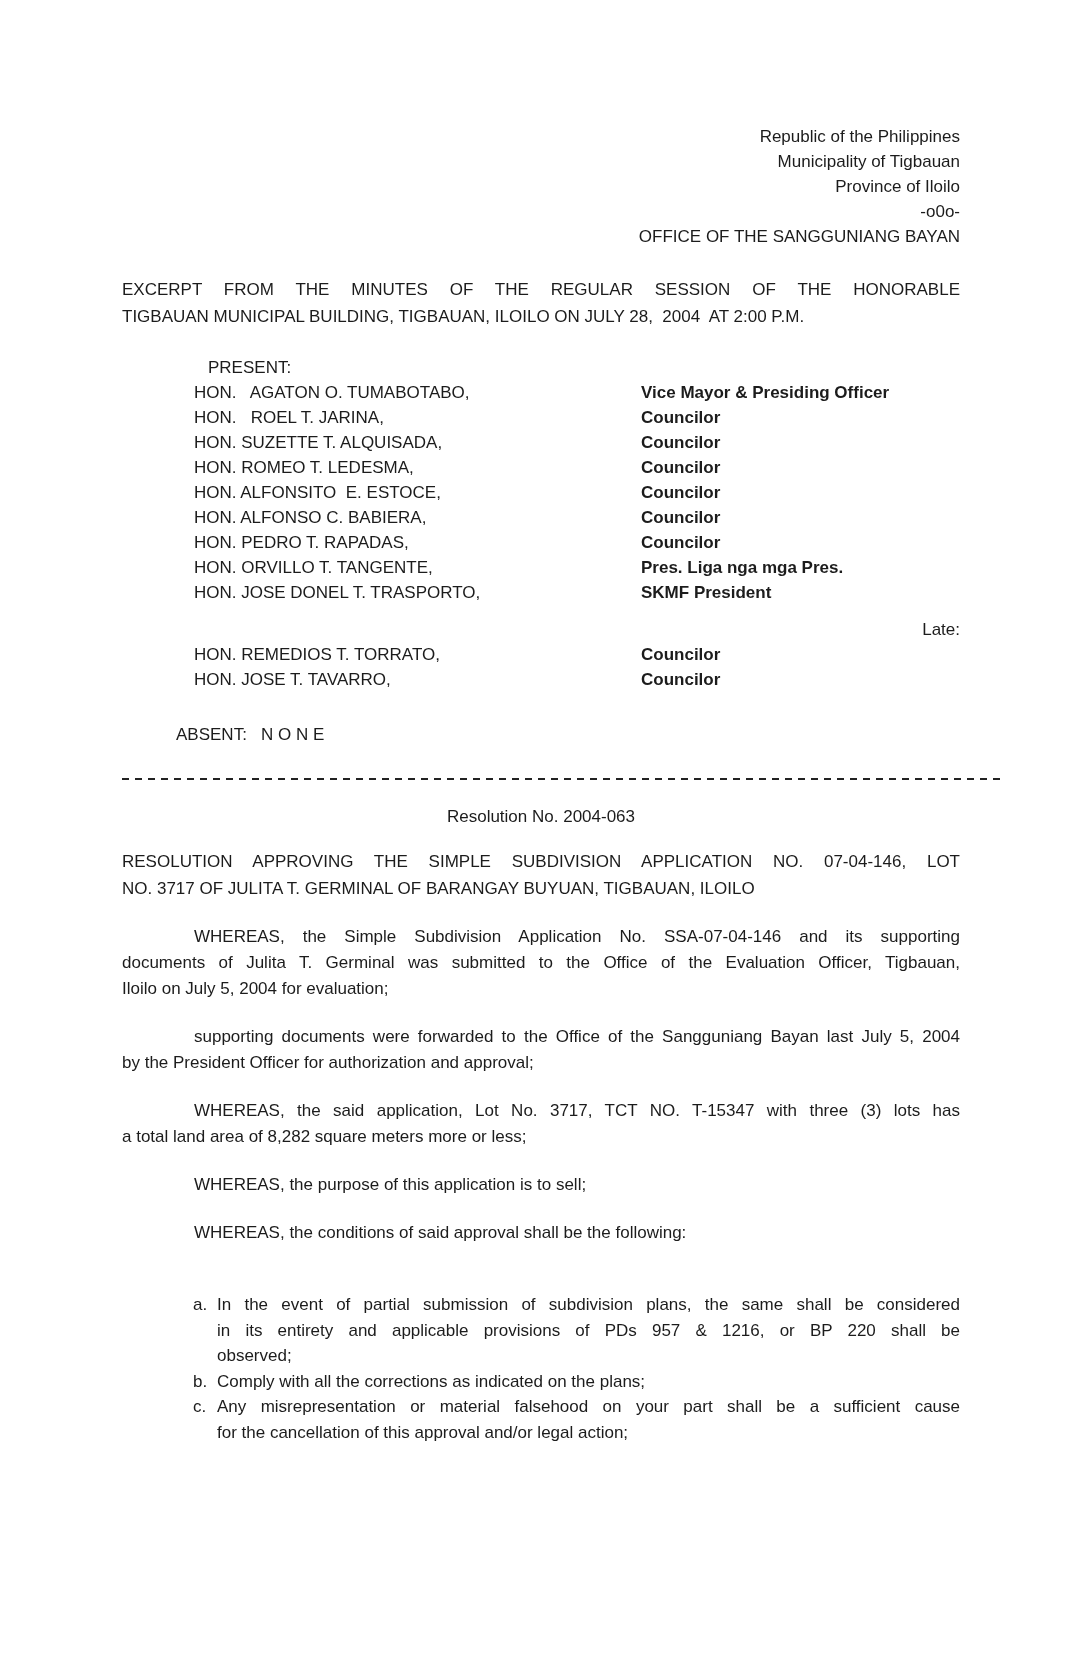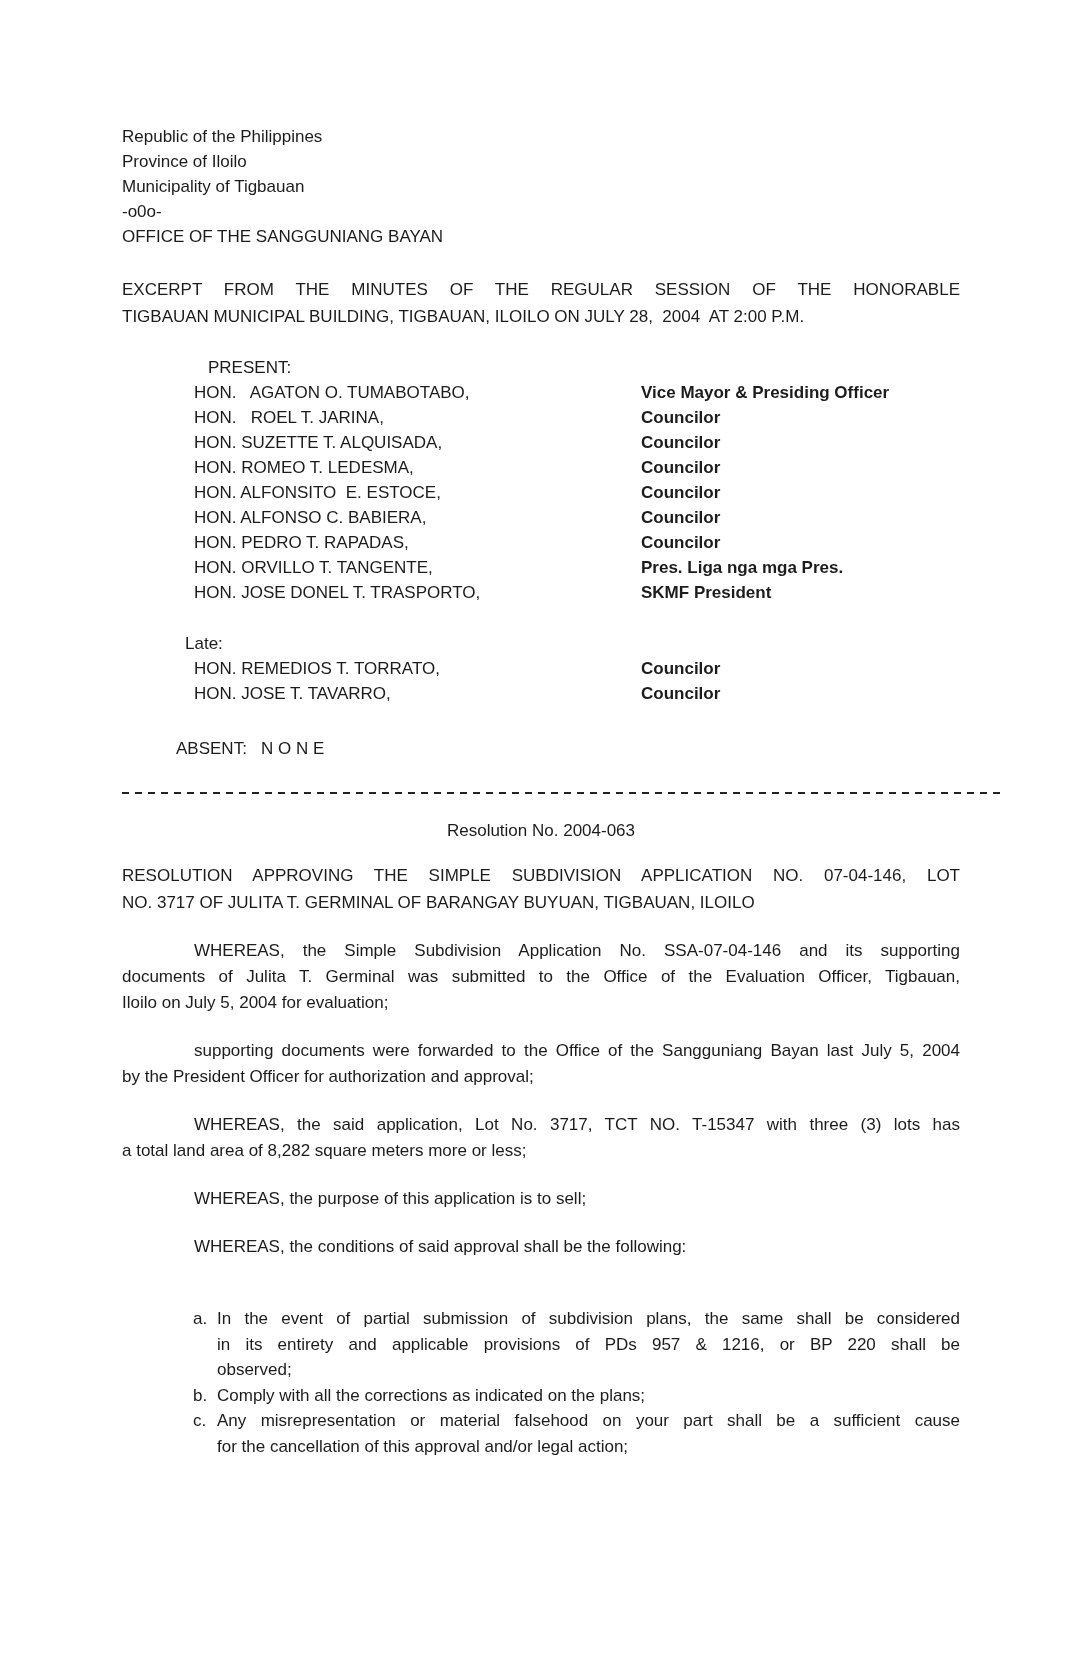--- a/index.html
+++ b/index.html
@@ -16,30 +16,30 @@
     box-sizing: border-box;
     width: 1088px;
     height: 1664px;
     padding: 124px 128px 0 122px;
   }
   
   .pline { min-height: 1em; }
   .para .pline { text-align: justify; }
   .para .pline.jl { text-align-last: justify; }
   .para .pline.last { white-space: pre-wrap; }
-  .center .pline { text-align: left; }
+  .center .pline { text-align: right; }
 
   .doc-header { line-height: 25px; }
   .excerpt { line-height: 27px; margin-top: 27px; }
 
   .present-label { margin-top: 25px; margin-left: 86px; line-height: 25px; white-space: pre; }
   .roster-row { display: flex; margin-left: 72px; line-height: 25px; }
   .r-name { width: 447px; flex-shrink: 0; white-space: pre; }
   .r-pos { white-space: pre; font-weight: bold; }
-  .late-label { margin-top: 26px; margin-left: 63px; line-height: 25px; white-space: pre; }
+  .late-label { margin-top: 12px; margin-left: 63px; line-height: 25px; white-space: pre; text-align: right; }
   .absent-line { margin-top: 30px; margin-left: 54px; line-height: 25px; white-space: pre; }
 
   .dashed-separator {
     margin-top: 31px;
     height: 2px;
     width: calc(100% + 40px);
     background: repeating-linear-gradient(90deg, #222 0 7px, transparent 7px 13px);
   }
 
   .resolution-no { margin-top: 24px; line-height: 25px; text-align: center; }
@@ -53,22 +53,22 @@
   .cond-marker { width: 24px; flex-shrink: 0; }
   .cond-lines { flex: 1; min-width: 0; }
 </style>
 </head>
 <body>
 
 <div class="page">
 
   <div class="doc-header center">
       <div class="pline jl">Republic of the Philippines</div>
+      <div class="pline jl">Municipality of Tigbauan</div>
       <div class="pline jl">Province of Iloilo</div>
-      <div class="pline jl">Municipality of Tigbauan</div>
       <div class="pline jl">-o0o-</div>
       <div class="pline last">OFFICE OF THE SANGGUNIANG BAYAN</div>
     </div>
 
   <div class="excerpt para">
       <div class="pline jl">EXCERPT FROM THE MINUTES OF THE REGULAR SESSION OF THE HONORABLE</div>
       <div class="pline last">TIGBAUAN MUNICIPAL BUILDING, TIGBAUAN, ILOILO ON JULY 28,  2004  AT 2:00 P.M.</div>
     </div>
 
   <div class="present-label">PRESENT:</div>

